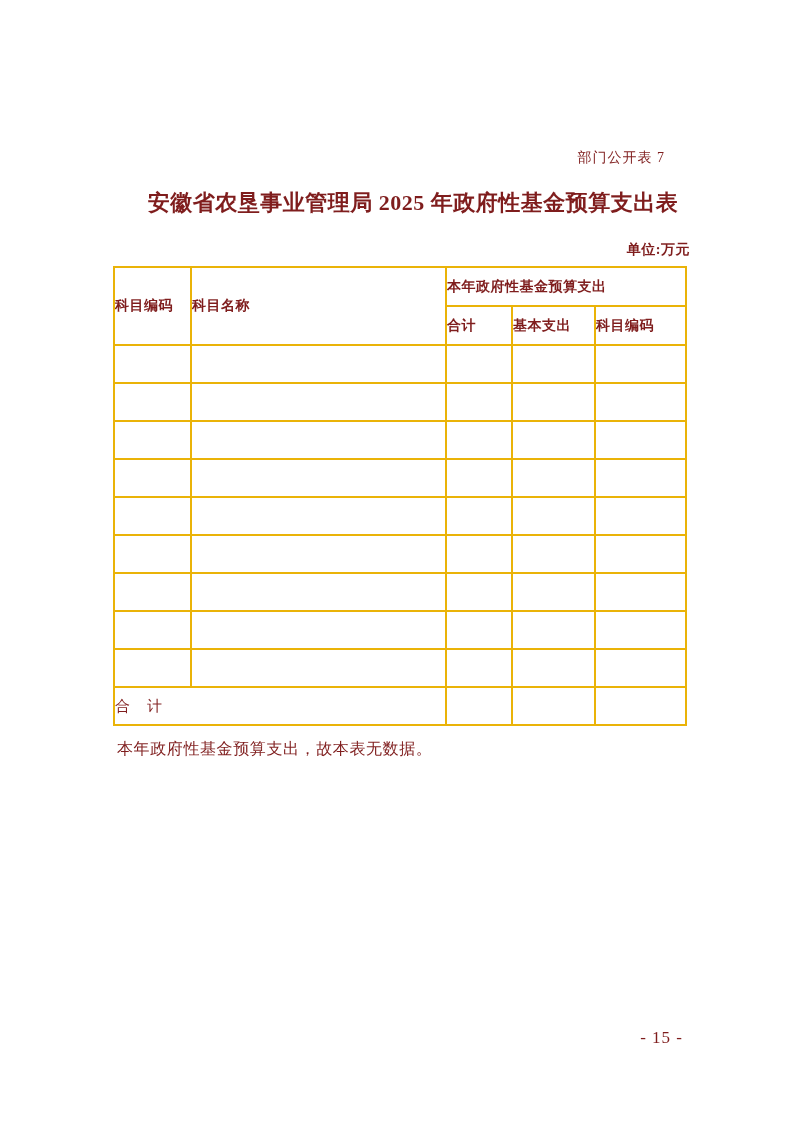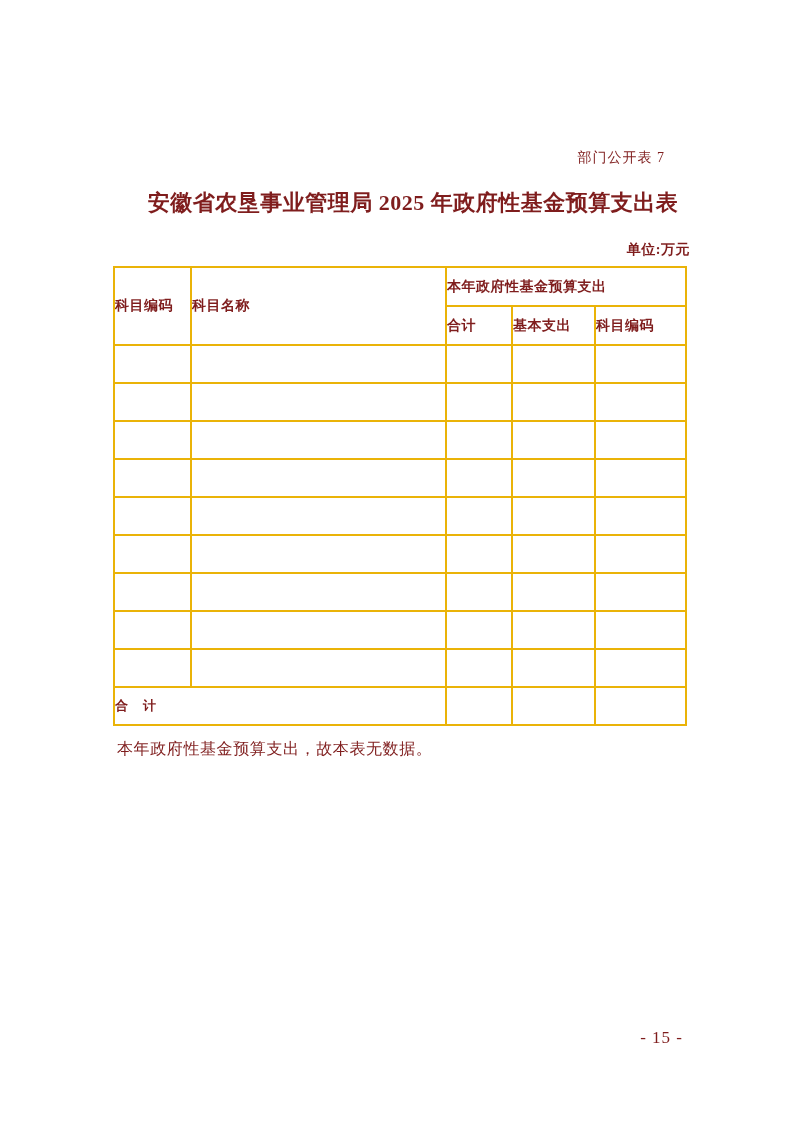--- a/index.html
+++ b/index.html
@@ -62,22 +62,22 @@
   }
   table.budget-table thead th {
     font-weight: 700;
     letter-spacing: 0.5px;
   }
   tr.header-group-row { height: 39px; }
   tr.header-sub-row  { height: 39px; }
   tr.body-row        { height: 38px; }
   tr.total-row       { height: 38px; }
   tr.total-row .total-label {
-    font-weight: 700;
-    font-size: 13px;
+    font-weight: 400;
+    font-size: 15px;
     letter-spacing: 1px;
   }
   .note {
     position: absolute;
     left: 117px;
     top: 726px;
     width: 575px;
     font-size: 16px;
     line-height: 45px;
     letter-spacing: 0.6px;

